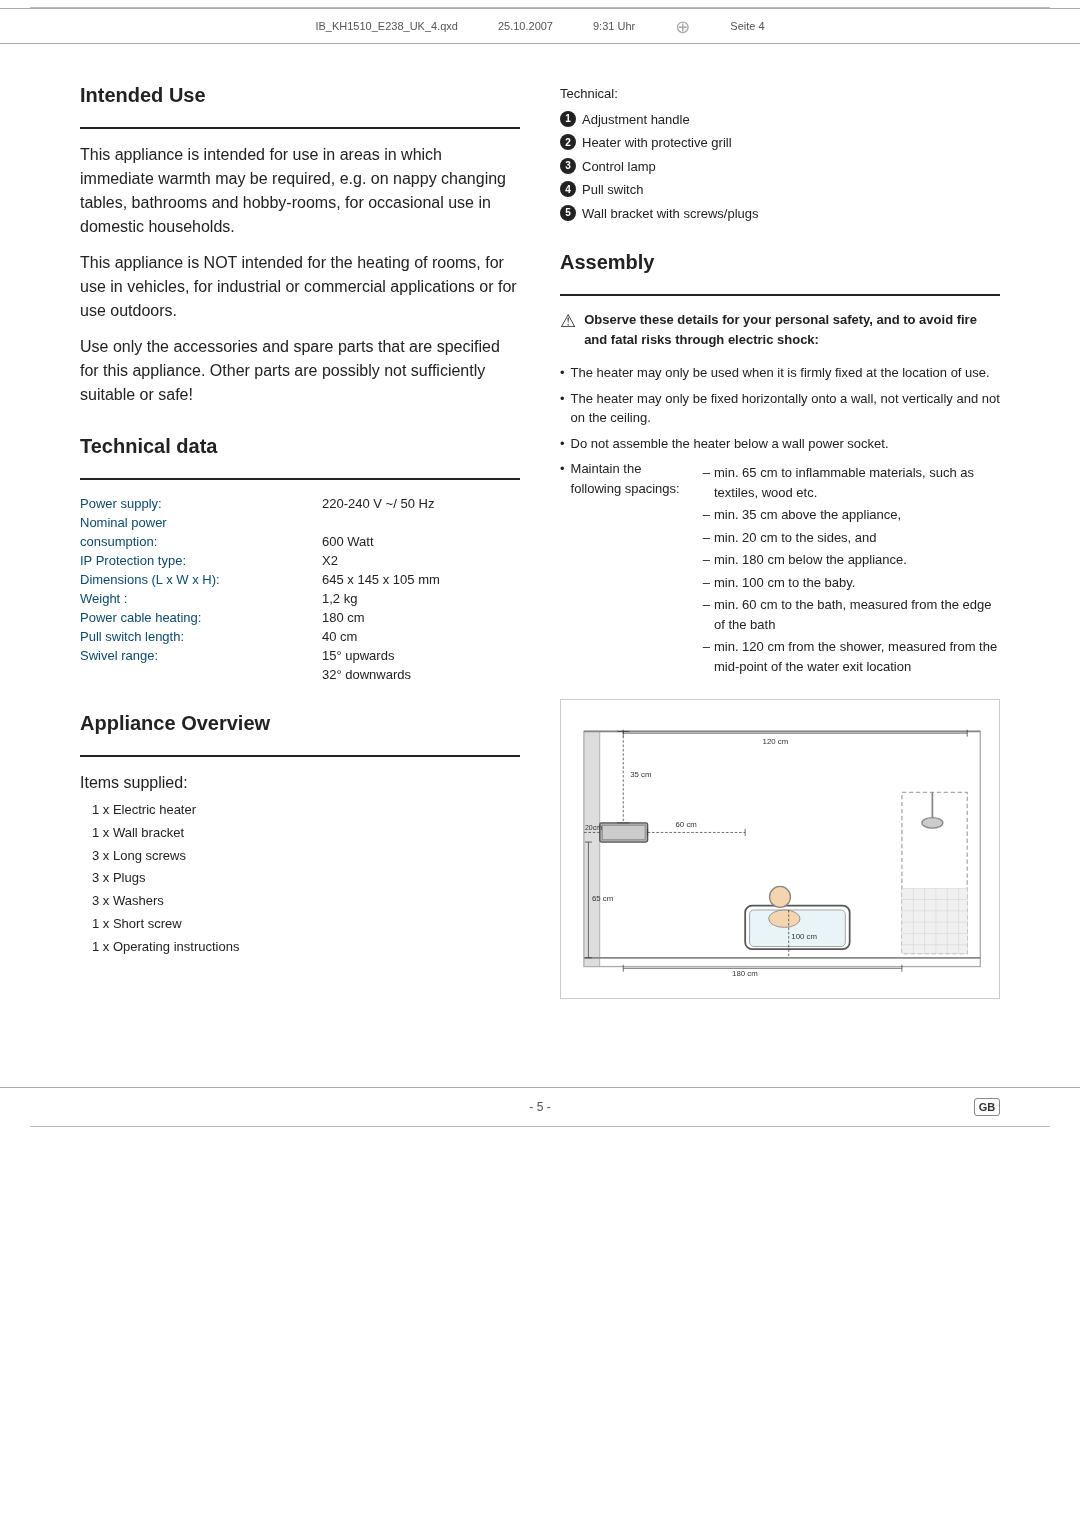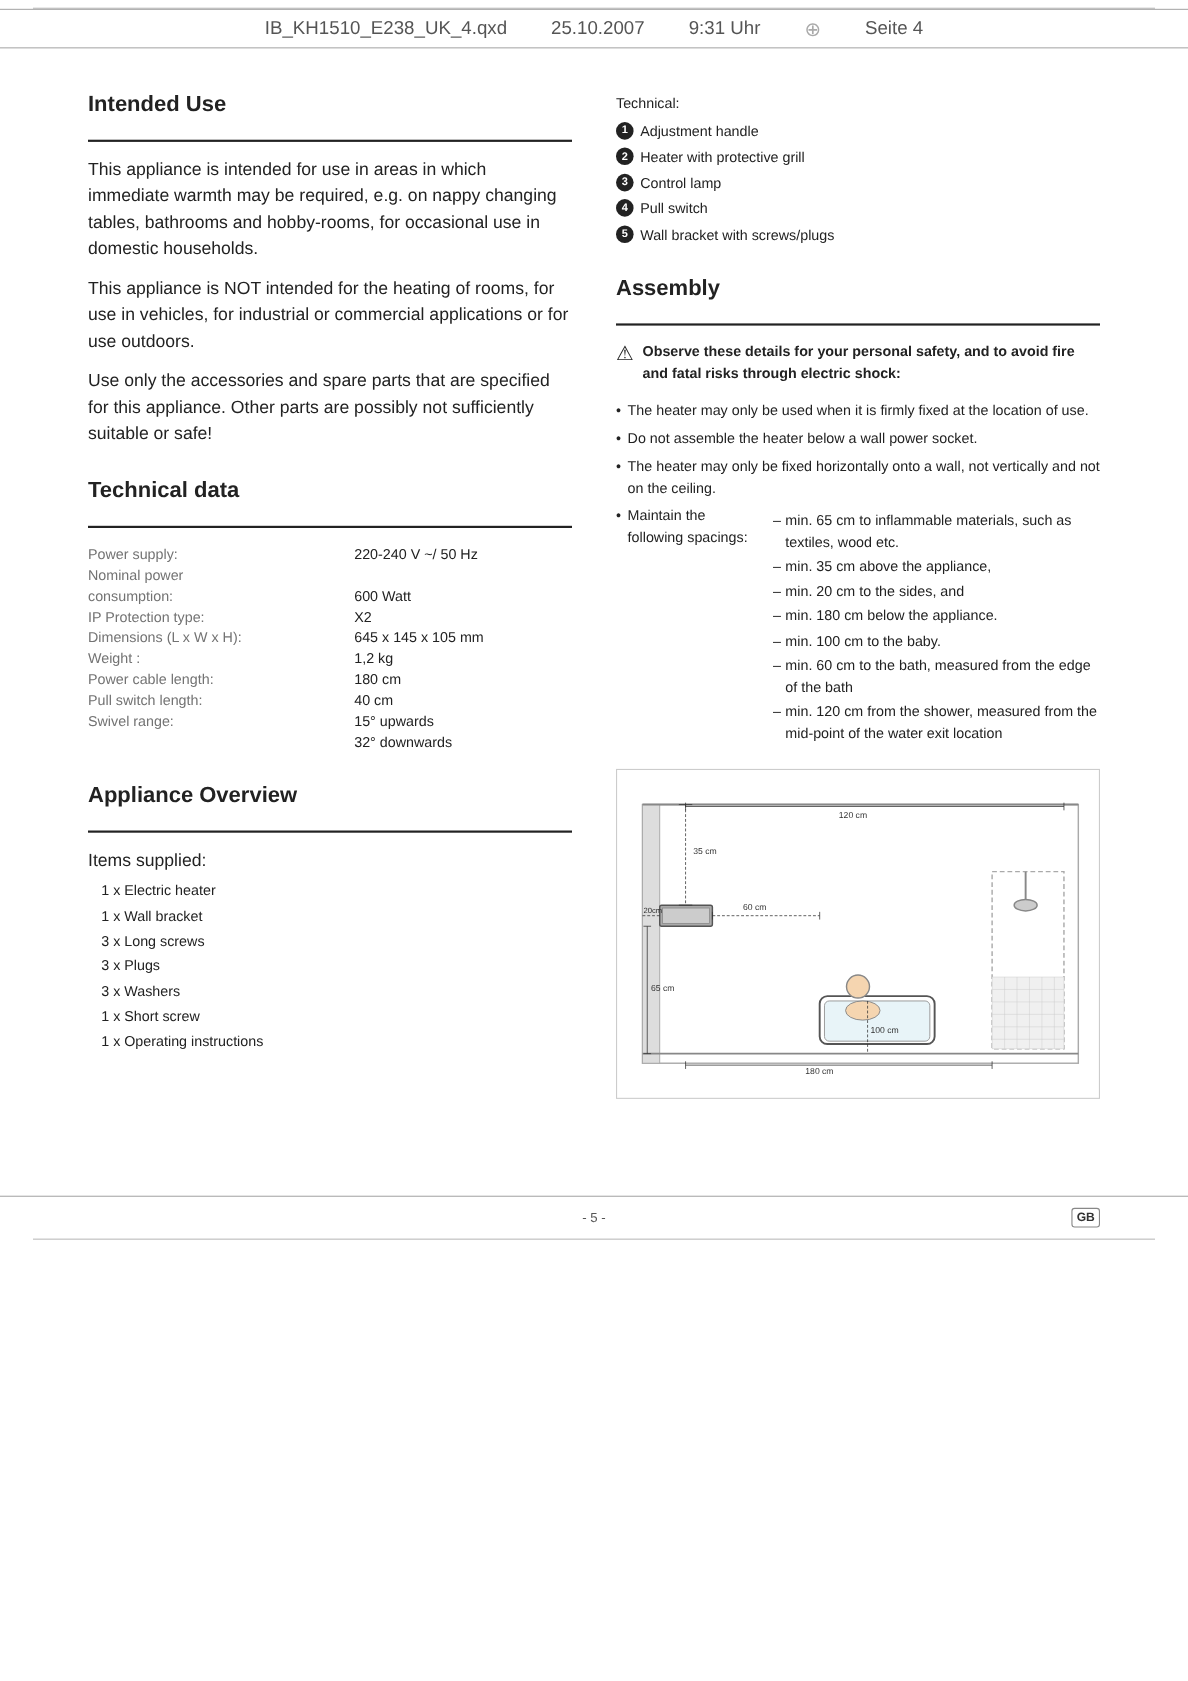--- a/index.html
+++ b/index.html
@@ -23,21 +23,21 @@
       border-bottom: 1px solid #aaa;
       padding: 6px 80px;
       font-size: 11px;
       color: #555;
       display: flex;
       align-items: center;
       justify-content: center;
       gap: 40px;
     }
     .top-bar-text {
-      font-size: 17px;
+      font-size: 11px;
       color: #555;
     }
     .content {
       display: flex;
       padding: 40px 80px 60px 80px;
       gap: 40px;
     }
     .left-col {
       flex: 1;
       min-width: 0;
@@ -69,21 +69,21 @@
       border-collapse: collapse;
       margin-bottom: 4px;
     }
     .tech-table td {
       padding: 2px 0;
       font-size: 13px;
       vertical-align: top;
     }
     .tech-table td:first-child {
       width: 55%;
-      color: #737373;
+      color: #0c4a6e;
     }
     .tech-table td:last-child {
       font-weight: normal;
     }
     .items-list {
       margin: 0 0 0 12px;
       font-size: 13px;
       list-style: none;
     }
     .items-list li {
@@ -256,21 +256,21 @@
               </tr>
               <tr>
                 <td>Dimensions (L x W x H):</td>
                 <td>645 x 145 x 105 mm</td>
               </tr>
               <tr>
                 <td>Weight :</td>
                 <td>1,2 kg</td>
               </tr>
               <tr>
-                <td>Power cable length:</td>
+                <td>Power cable heating:</td>
                 <td>180 cm</td>
               </tr>
               <tr>
                 <td>Pull switch length:</td>
                 <td>40 cm</td>
               </tr>
               <tr>
                 <td>Swivel range:</td>
                 <td>15° upwards</td>
               </tr>
@@ -332,24 +332,24 @@
         <div class="assembly-warning">
           <span class="warning-icon">⚠</span>
           <span class="warning-text">Observe these details for your personal safety, and to avoid fire and fatal risks through electric shock:</span>
         </div>
 
         <ul class="bullet-list" id="assembly-bullets">
             <li>
               <span>The heater may only be used when it is firmly fixed at the location of use.</span>
             </li>
             <li>
+              <span>The heater may only be fixed horizontally onto a wall, not vertically and not on the ceiling.</span>
+            </li>
+            <li>
               <span>Do not assemble the heater below a wall power socket.</span>
-            </li>
-            <li>
-              <span>The heater may only be fixed horizontally onto a wall, not vertically and not on the ceiling.</span>
             </li>
             <li>
               <span>Maintain the following spacings:</span>
               <ul class="sub-list">
                 <li>min. 65 cm to inflammable materials, such as textiles, wood etc.</li>
                 <li>min. 35 cm above the appliance,</li>
                 <li>min. 20 cm to the sides, and</li>
                 <li>min. 180 cm below the appliance.</li>
                 <li>min. 100 cm to the baby.</li>
                 <li>min. 60 cm to the bath, measured from the edge of the bath</li>

